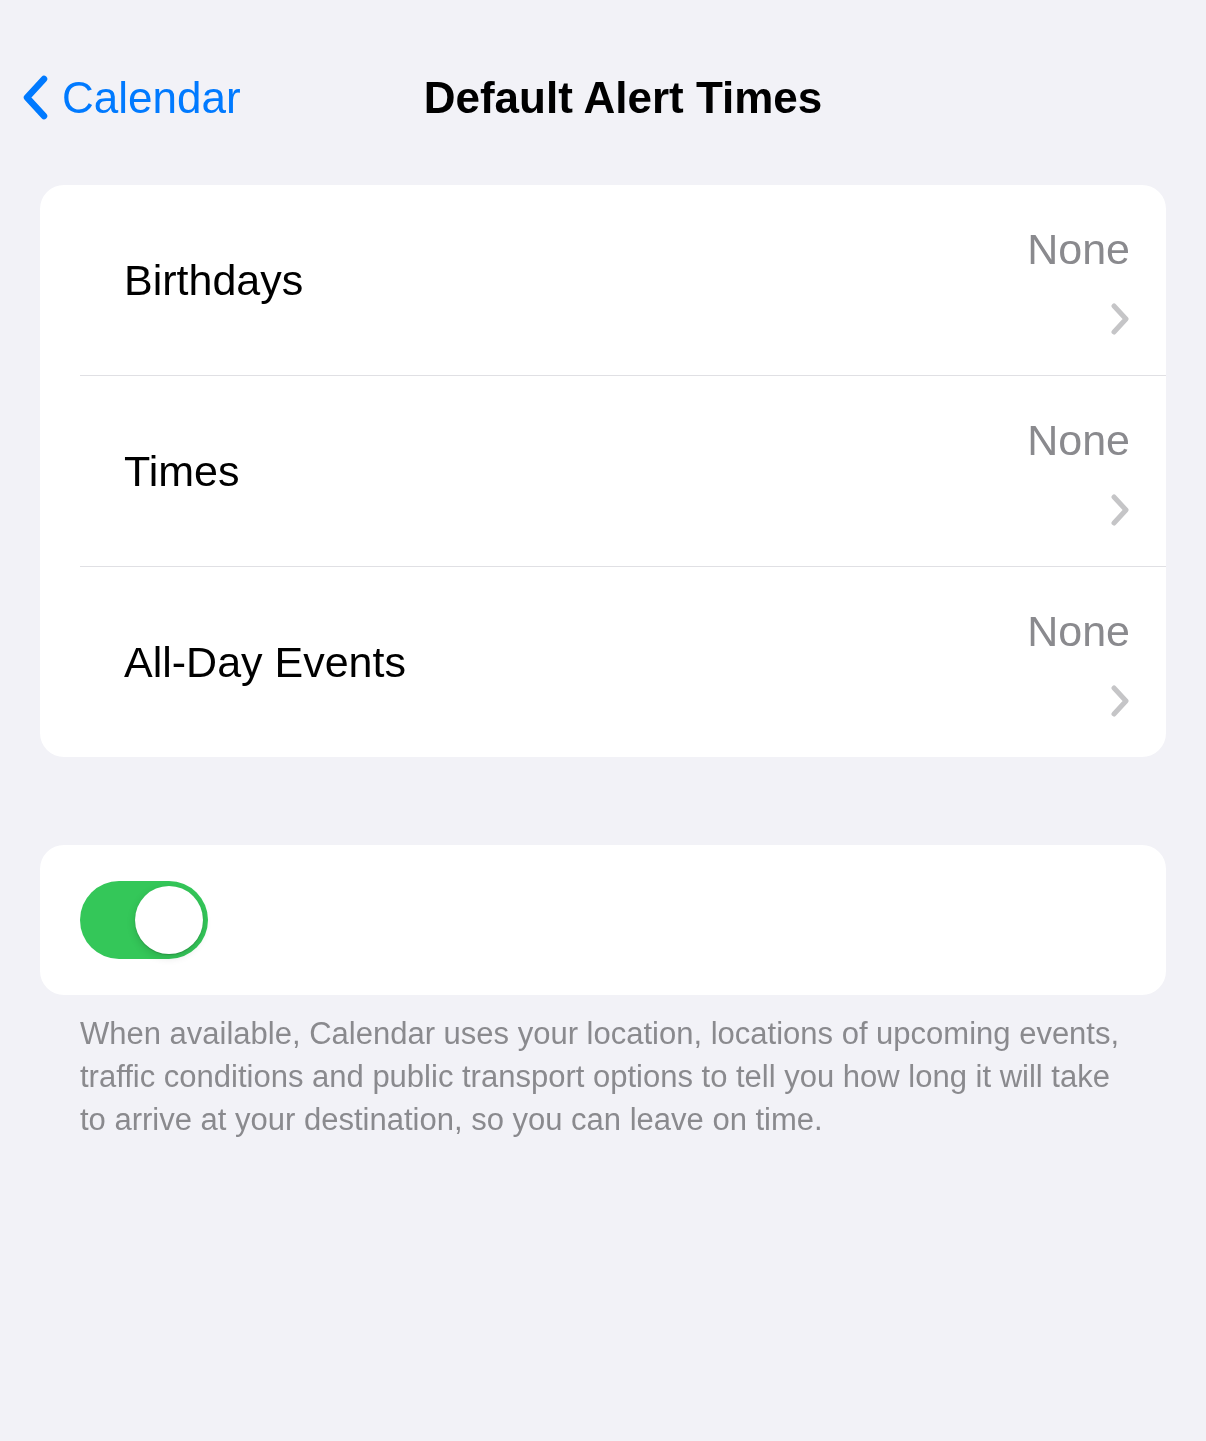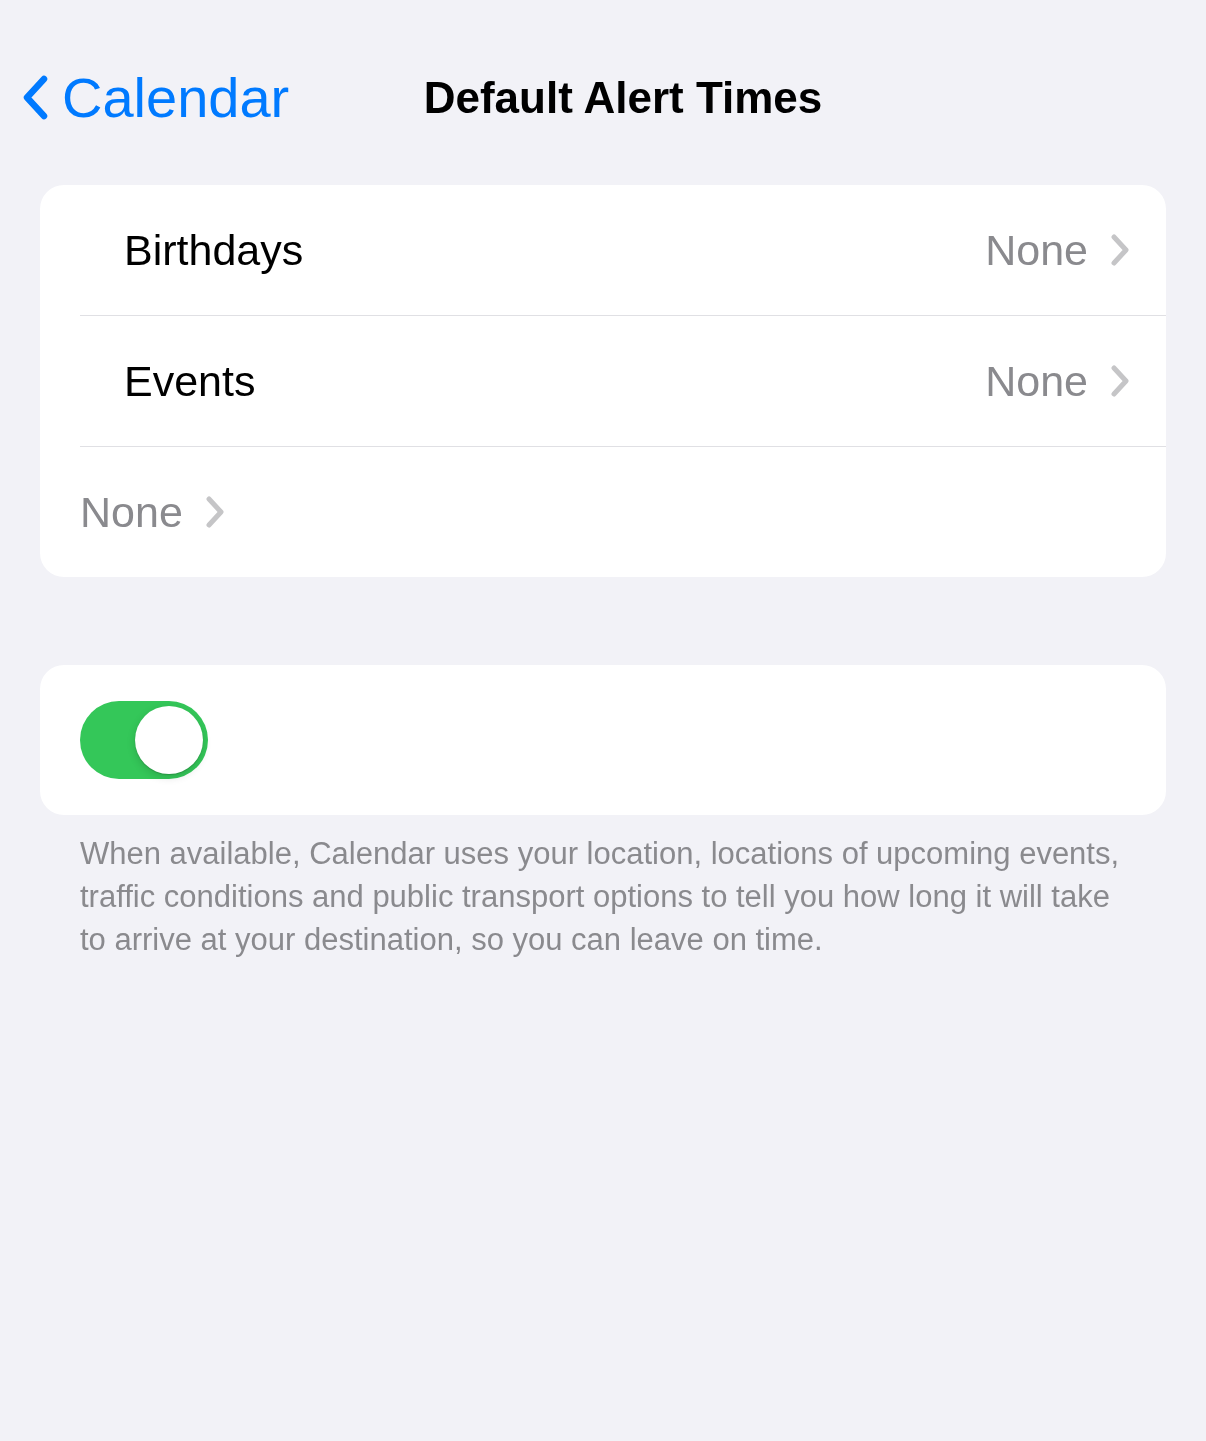--- a/index.html
+++ b/index.html
@@ -18,21 +18,21 @@
       display: flex;
       align-items: center;
       padding: 55px 20px 0 20px;
       position: relative;
       height: 140px;
     }
     .back-button {
       display: flex;
       align-items: center;
       color: #007aff;
-      font-size: 56px;
+      font-size: 44px;
       font-weight: 400;
       cursor: pointer;
       z-index: 2;
     }
     .back-chevron {
       width: 30px;
       height: 45px;
       margin-right: 12px;
       display: flex;
       align-items: center;
@@ -70,22 +70,23 @@
       min-height: 130px;
     }
     .row-label {
       font-size: 43px;
       font-weight: 400;
       color: #000;
       margin-left: 44px;
     }
     .row-right {
       display: flex;
-      align-items: center;
-      gap: 22px;
+      align-items: flex-end;
+      gap: 29px;
+      flex-direction: column;
     }
     .row-value {
       font-size: 43px;
       font-weight: 400;
       color: #8a8a8e;
     }
     .disclosure-chevron {
       width: 20px;
       height: 32px;
     }
@@ -163,34 +164,35 @@
           <svg viewBox="0 0 20 32" fill="none">
             <path d="M4 3 L16 16 L4 29" stroke="#c5c5c7" stroke-width="5" stroke-linecap="round" stroke-linejoin="round"></path>
           </svg>
         </span>
       </span>
     </div>
 
     <div class="separator"></div>
 
     <div class="row">
-      <span class="row-label">Events</span>
+      <span class="row-label">Times</span>
       <span class="row-right">
         <span class="row-value">None</span>
         <span class="disclosure-chevron">
           <svg viewBox="0 0 20 32" fill="none">
             <path d="M4 3 L16 16 L4 29" stroke="#c5c5c7" stroke-width="5" stroke-linecap="round" stroke-linejoin="round"></path>
           </svg>
         </span>
       </span>
     </div>
 
     <div class="separator"></div>
 
     <div class="row">
+      <span class="row-label">All-Day Events</span>
       <span class="row-right">
         <span class="row-value">None</span>
         <span class="disclosure-chevron">
           <svg viewBox="0 0 20 32" fill="none">
             <path d="M4 3 L16 16 L4 29" stroke="#c5c5c7" stroke-width="5" stroke-linecap="round" stroke-linejoin="round"></path>
           </svg>
         </span>
       </span>
     </div>
 

